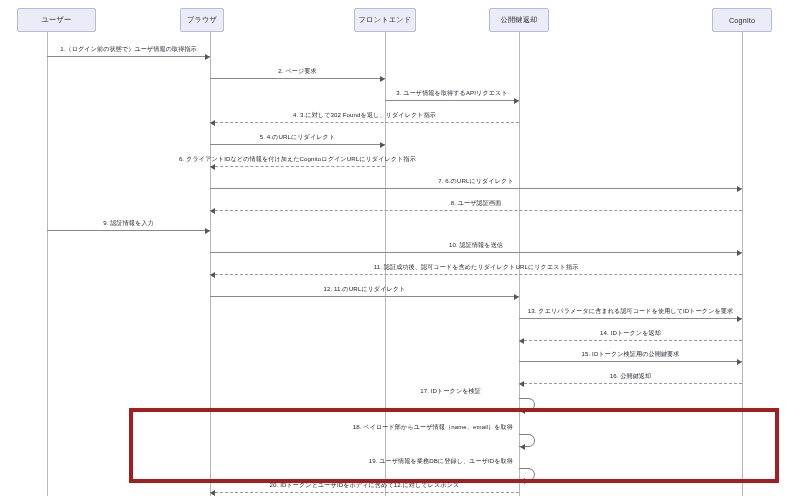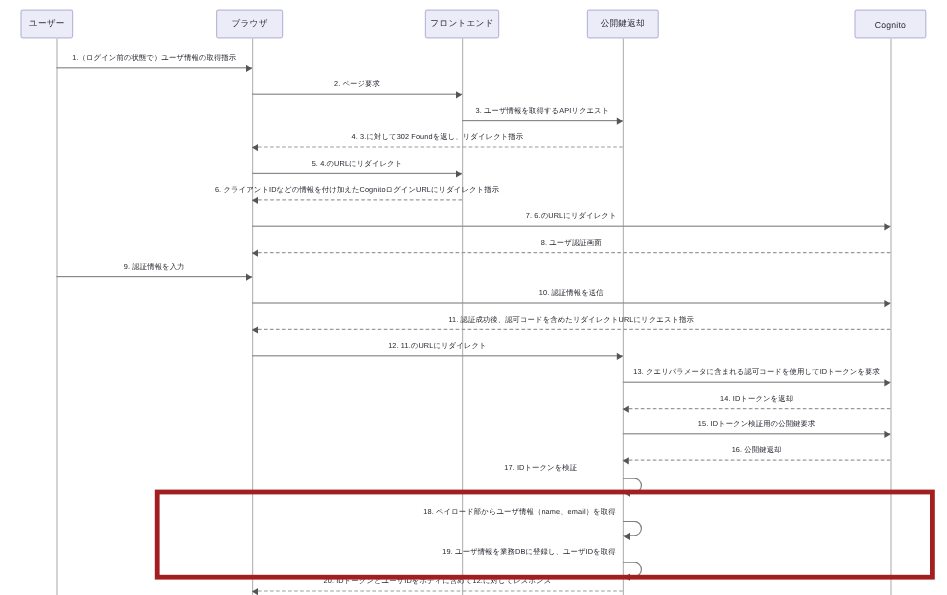--- a/index.html
+++ b/index.html
@@ -85,25 +85,25 @@
     border: 4px solid #a31f1f;
     background: transparent;
     pointer-events: none;
   }
 </style>
 </head>
 <body>
 
 <div id="diagram">
     <div class="lifeline" style="left: 47px; top: 32px; height: 464px;"></div>
-    <div class="participant-box" style="left: 17px; top: 8px; width: 44px;">
+    <div class="participant-box" style="left: 17px; top: 8px; width: 79px;">
       <span>ユーザー</span>
     </div>
     <div class="lifeline" style="left: 210px; top: 32px; height: 464px;"></div>
-    <div class="participant-box" style="left: 180px; top: 8px; width: 56px;">
+    <div class="participant-box" style="left: 180px; top: 8px; width: 44px;">
       <span>ブラウザ</span>
     </div>
     <div class="lifeline" style="left: 385px; top: 32px; height: 464px;"></div>
     <div class="participant-box" style="left: 354px; top: 8px; width: 62px; align-items: center;">
       <span>フロントエンド</span>
     </div>
     <div class="lifeline" style="left: 519px; top: 32px; height: 464px;"></div>
     <div class="participant-box" style="left: 489px; top: 8px; width: 60px;">
       <span>公開鍵返却</span>
     </div>

